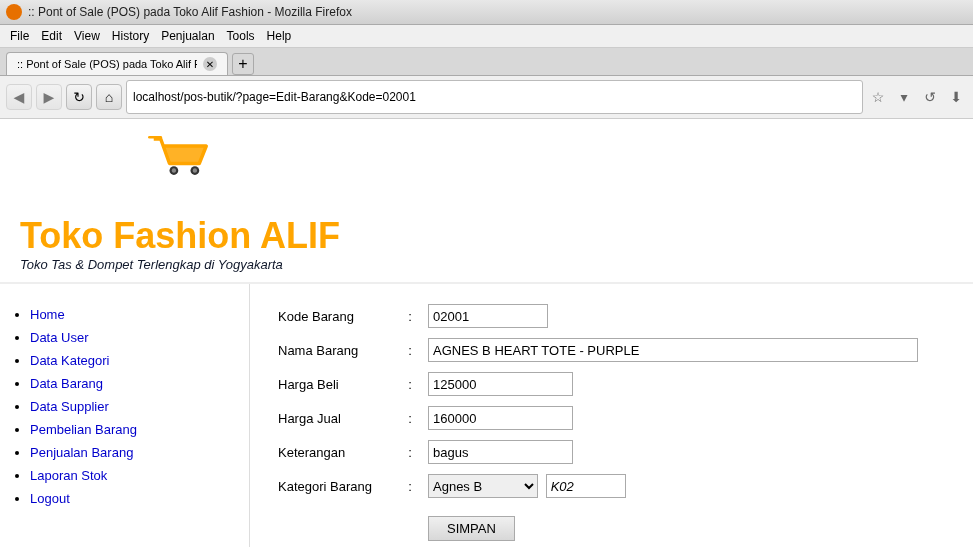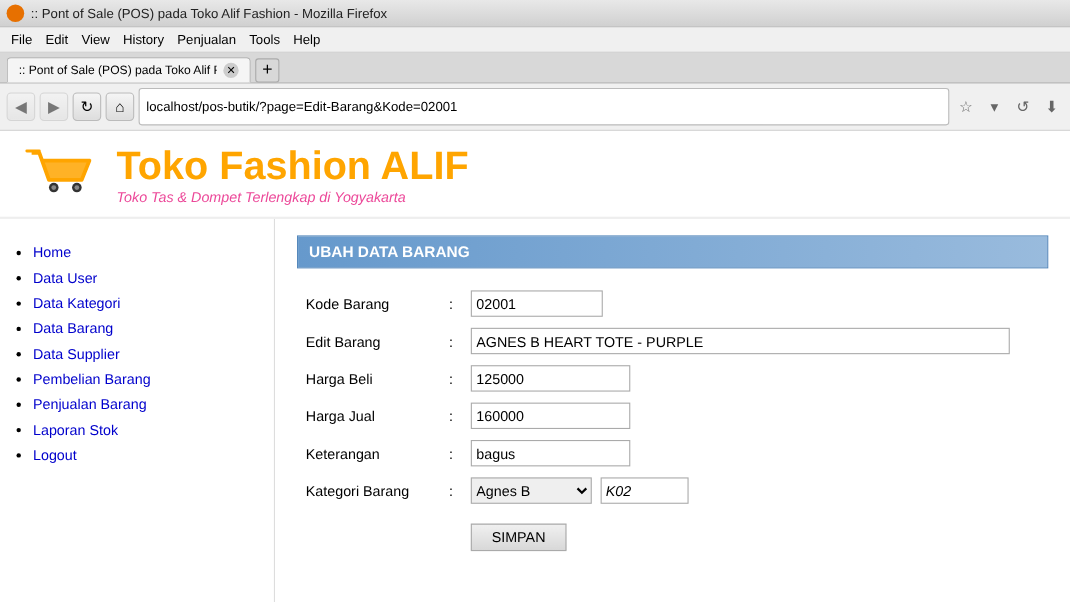--- a/index.html
+++ b/index.html
@@ -119,36 +119,37 @@
     .site-header {
       background: #fff;
       padding: 10px 20px;
       display: flex;
       align-items: center;
       border-bottom: 2px solid #eee;
     }
     .logo-area {
       display: flex;
       align-items: center;
-      gap: 16px;
+      gap: 28px;
+      flex-direction: column;
     }
     .cart-icon {
       position: relative;
     }
     .cart-svg { width: 70px; height: 55px; }
     .site-title {
       font-size: 36px;
       font-weight: bold;
       color: #008000;
       font-family: Arial Black, Arial, sans-serif;
     }
     .site-title span { color: #ffa500; }
     .site-subtitle {
       font-size: 13px;
-      color: #ec4899;
+      color: #0f172a;
       font-style: italic;
     }
 
     
     .content-area {
       display: flex;
       min-height: 400px;
     }
 
     
@@ -330,34 +331,33 @@
         <li><a href="#">Data Supplier</a></li>
         <li><a href="#">Pembelian Barang</a></li>
         <li><a href="#">Penjualan Barang</a></li>
         <li><a href="#">Laporan Stok</a></li>
         <li><a href="#">Logout</a></li>
       </ul>
     </div>
 
     <div class="main-content">
 
-      <div class="section-title">UBAH DATA BARANG</div>
 
       <form>
         <table class="form-table">
           <tbody>
             <tr>
               <td class="label-col">Kode Barang</td>
               <td class="colon-col">:</td>
               <td>
                 <input class="form-input-short" type="text" value="02001" style="">
               </td>
             </tr>
             <tr>
-              <td class="label-col">Edit Barang</td>
+              <td class="label-col">Nama Barang</td>
               <td class="colon-col">:</td>
               <td>
                 <input class="form-input-long" type="text" value="AGNES B HEART TOTE - PURPLE" style="">
               </td>
             </tr>
             <tr>
               <td class="label-col">Harga Beli</td>
               <td class="colon-col">:</td>
               <td>
                 <input class="form-input-medium" type="text" value="125000" style="">

